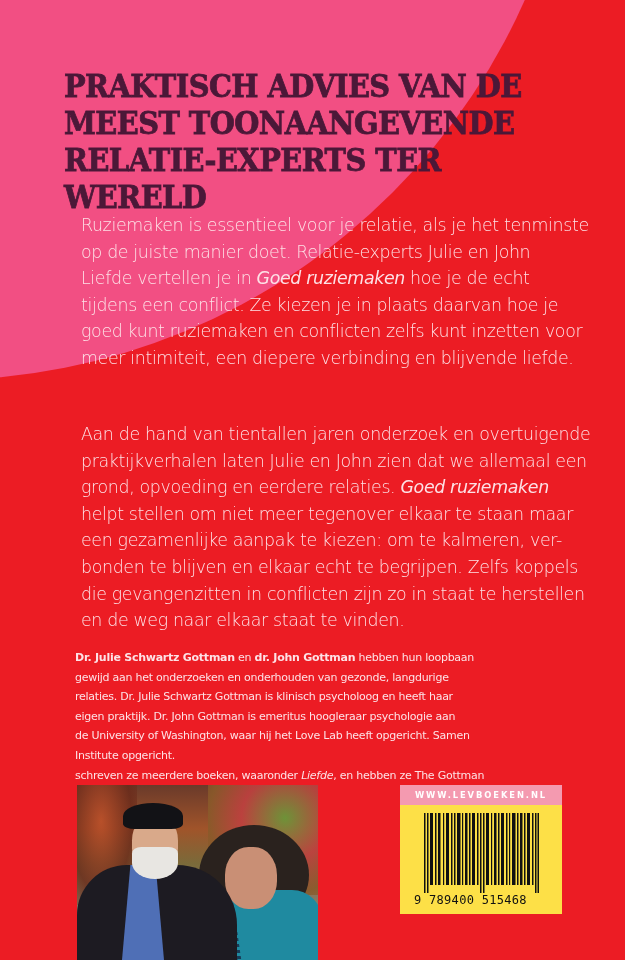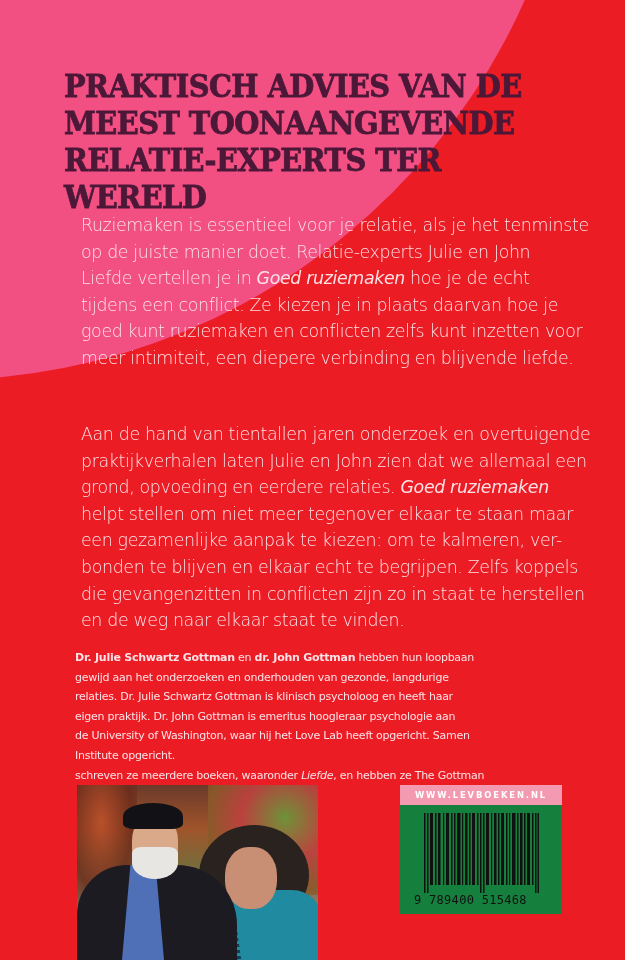--- a/index.html
+++ b/index.html
@@ -65,21 +65,21 @@
   .photo .woman-hair { position:absolute; left:122px; top:40px; width:110px; height:100px;
     background:#2a221e; border-radius: 50%; }
   .photo .woman-face { position:absolute; left:148px; top:62px; width:52px; height:62px;
     background:#c98f75; border-radius: 45% 45% 45% 45%; }
   .photo .woman-body { position:absolute; left:145px; bottom:0; width:100px; height:70px;
     background:#1f8aa0; border-radius: 30px 30px 0 0; }
   .photo .woman-trim { position:absolute; left:150px; bottom:0; width:10px; height:60px;
     background: repeating-linear-gradient(0deg, #173a55 0 3px, #1f8aa0 3px 6px); transform: rotate(-8deg); }
   .barcode-box {
     position: absolute; left: 400px; top: 785px; width: 162px; height: 129px;
-    background: #15803d; z-index: 2;
+    background: #fde047; z-index: 2;
   }
   .barcode-header {
     height: 20px; background: #f49ab0;
     font-family: "DejaVu Sans", sans-serif; font-size: 8.4px; font-weight: bold;
     letter-spacing: 1.9px; color: #ffffff; text-align: center; line-height: 20px;
   }
   .barcode-bars {
     position: absolute; left: 24px; top: 28px; width: 115px; height: 80px;
   }
   .barcode-digits {

